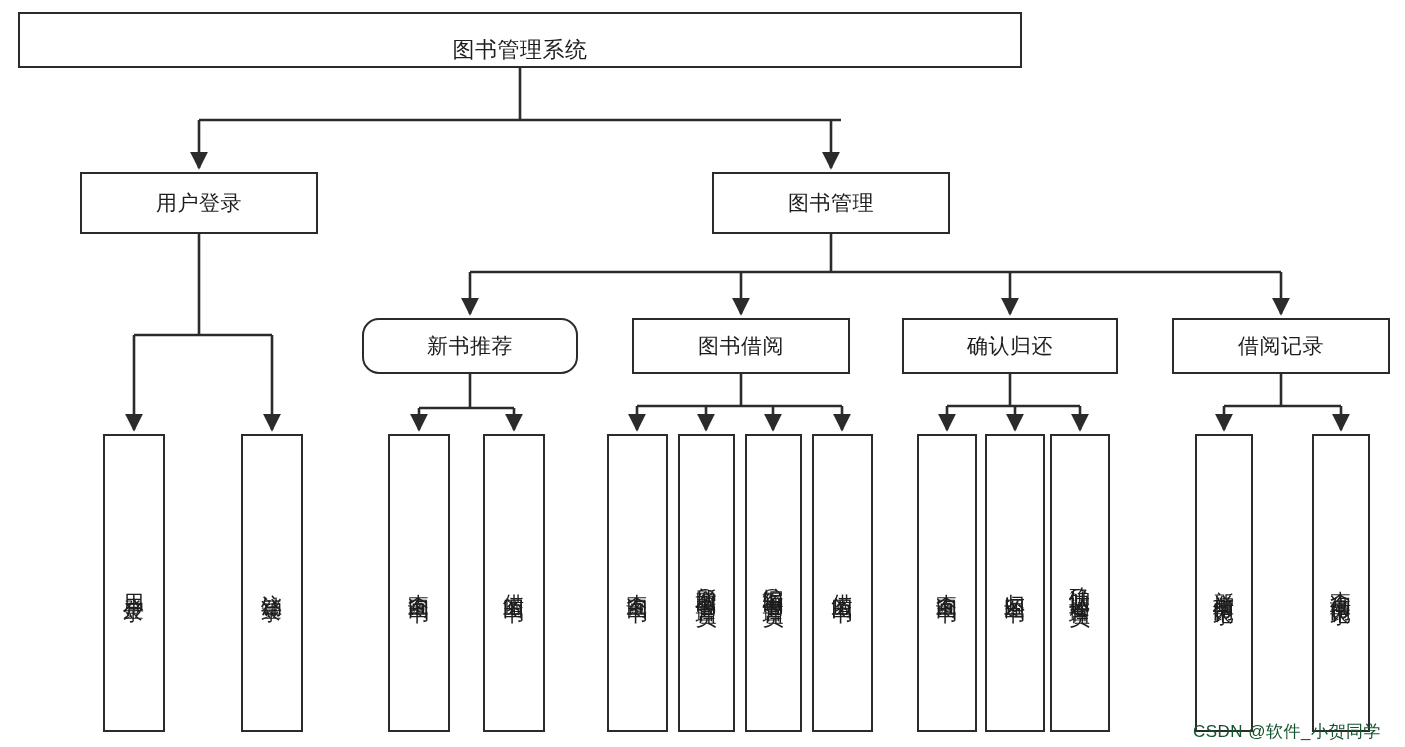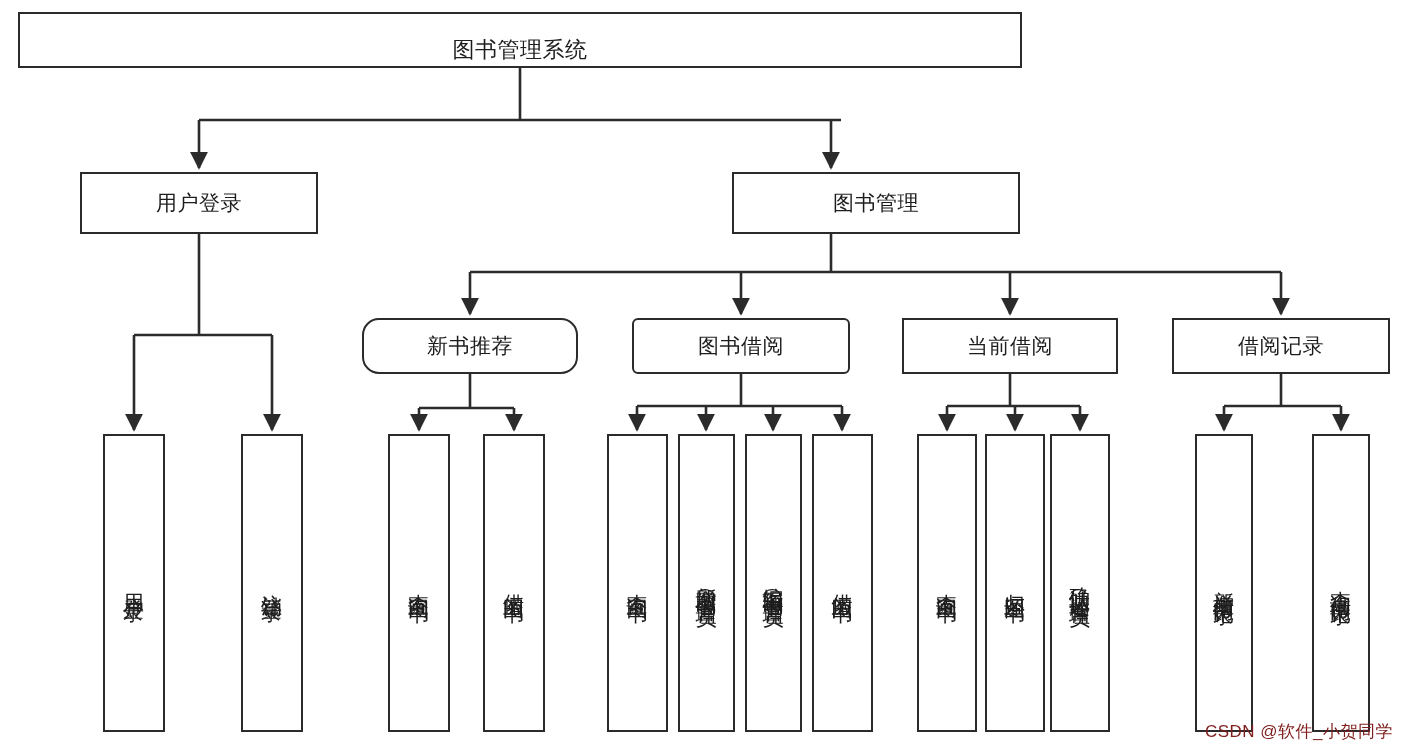--- a/index.html
+++ b/index.html
@@ -60,24 +60,24 @@
   .node.vert .node-label {
     writing-mode: vertical-rl;
     text-orientation: upright;
     font-size: 21px;
     line-height: 1.0;
     letter-spacing: 3px;
     white-space: nowrap;
   }
   .watermark {
     position: absolute;
-    right: 12px;
+    right: 24px;
     bottom: 4px;
     font-size: 17px;
-    color: #7f1d1d;
+    color: #14532d;
     white-space: nowrap;
     letter-spacing: 0.5px;
   }
 </style>
 </head>
 <body>
 
 <div id="diagram-root">
 
   <svg class="connectors" viewBox="0 0 1405 747" width="1405" height="747" xmlns="http://www.w3.org/2000/svg">
@@ -130,32 +130,32 @@
     </g>
   </svg>
 
   <div class="node horiz root" style="left: 18px; top: 12px; width: 1004px; height: 56px;">
     <span class="node-label">图书管理系统</span>
   </div>
 
   <div class="node horiz" style="left: 80px; top: 172px; width: 238px; height: 62px;">
     <span class="node-label">用户登录</span>
   </div>
-  <div class="node horiz" style="left: 732px; top: 172px; width: 288px; height: 62px;">
+  <div class="node horiz" style="left: 712px; top: 172px; width: 238px; height: 62px;">
     <span class="node-label">图书管理</span>
   </div>
 
   <div class="node horiz" style="left: 362px; top: 318px; width: 216px; height: 56px; border-radius: 17px;">
     <span class="node-label">新书推荐</span>
   </div>
-  <div class="node horiz" style="left: 632px; top: 318px; width: 218px; height: 56px; border-radius: 6px;">
+  <div class="node horiz" style="left: 632px; top: 318px; width: 218px; height: 56px;">
     <span class="node-label">图书借阅</span>
   </div>
   <div class="node horiz" style="left: 902px; top: 318px; width: 216px; height: 56px;">
-    <span class="node-label">当前借阅</span>
+    <span class="node-label">确认归还</span>
   </div>
   <div class="node horiz" style="left: 1172px; top: 318px; width: 218px; height: 56px; justify-content: center;">
     <span class="node-label">借阅记录</span>
   </div>
 
   <div class="node vert" style="left: 103px; top: 434px; width: 62px; height: 298px;">
     <span class="node-label">用户登录</span>
   </div>
   <div class="node vert" style="left: 241px; top: 434px; width: 62px; height: 298px;">
     <span class="node-label">注销登录</span>

